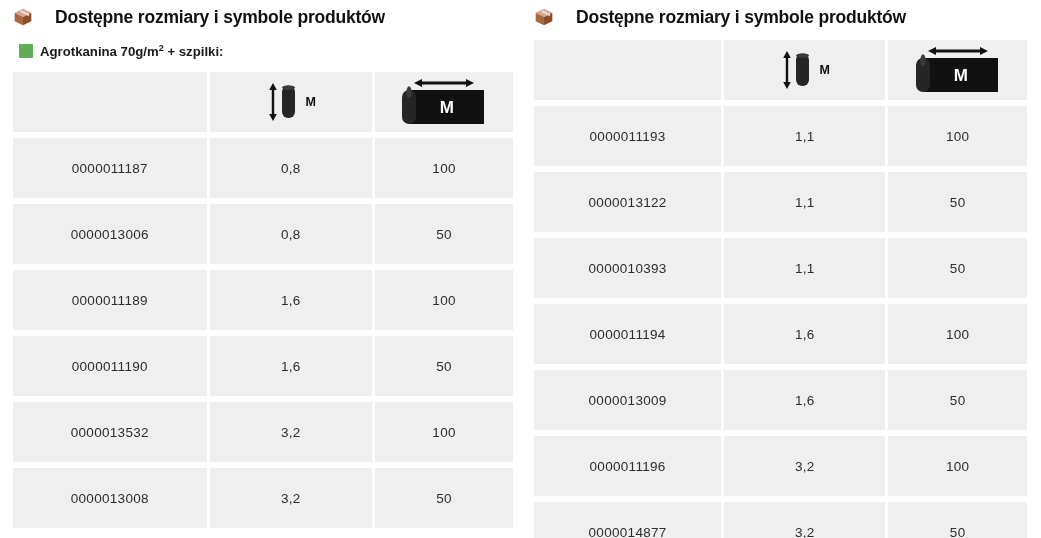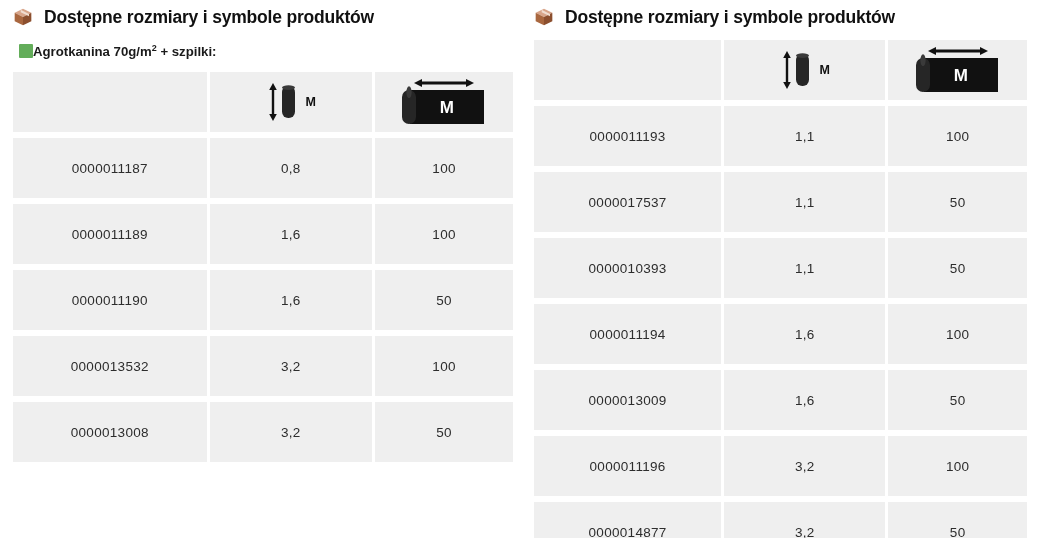--- a/index.html
+++ b/index.html
@@ -32,41 +32,41 @@
   .panel-right {
     width: 521px;
     padding-left: 14px;
     padding-right: 11px;
   }
   .title-row {
     display: flex;
     align-items: center;
     height: 30px;
     margin-top: 2px;
-    gap: 11px;
+    gap: 22px;
   }
   .box-icon {
     width: 20px;
     height: 20px;
     flex: 0 0 auto;
     display: block;
   }
   .title-text {
     font-size: 17.5px;
     font-weight: bold;
     color: #111111;
     letter-spacing: -0.2px;
     white-space: nowrap;
   }
   .sub-row {
     display: flex;
     align-items: center;
     height: 26px;
     margin-top: 6px;
-    gap: 0;
+    gap: 7px;
     padding-left: 6px;
   }
   .green-square {
     width: 14px;
     height: 14px;
     background: #63ad5a;
     border-radius: 1px;
     flex: 0 0 auto;
     display: block;
   }
@@ -186,20 +186,25 @@
           </th>
         </tr>
       </thead>
       <tbody>
         <tr>
           <td>0000011187</td>
           <td>0,8</td>
           <td>100</td>
         </tr>
         <tr>
+          <td>0000013006</td>
+          <td>0,8</td>
+          <td>50</td>
+        </tr>
+        <tr>
           <td>0000011189</td>
           <td>1,6</td>
           <td>100</td>
         </tr>
         <tr>
           <td>0000011190</td>
           <td>1,6</td>
           <td>50</td>
         </tr>
         <tr>
@@ -265,21 +270,21 @@
           </th>
         </tr>
       </thead>
       <tbody>
         <tr>
           <td>0000011193</td>
           <td>1,1</td>
           <td>100</td>
         </tr>
         <tr>
-          <td>0000017537</td>
+          <td>0000013122</td>
           <td>1,1</td>
           <td>50</td>
         </tr>
         <tr>
           <td>0000010393</td>
           <td>1,1</td>
           <td>50</td>
         </tr>
         <tr>
           <td>0000011194</td>

